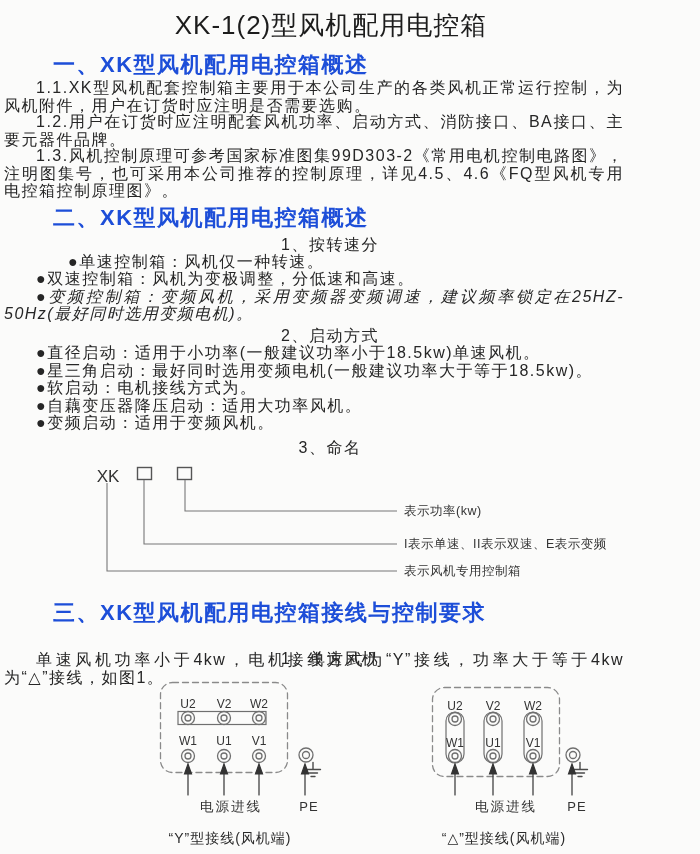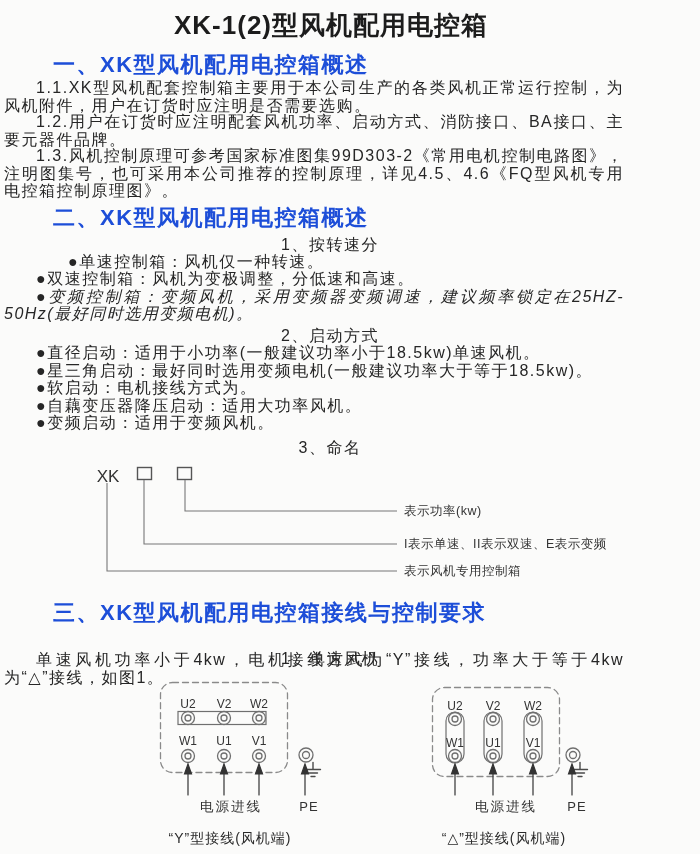--- a/index.html
+++ b/index.html
@@ -4,21 +4,21 @@
 <style>
   html,body{margin:0;padding:0;}
   body{
     width:700px;height:854px;position:relative;overflow:hidden;
     background:#fbfbfa;color:#222;
     font-family:"Liberation Sans","DejaVu Sans",sans-serif;
   }
   .abs{position:absolute;}
   .page-title{
     top:8px;left:0;width:564px;box-sizing:border-box;padding-left:98px;
-    text-align:center;font-size:26px;font-weight:bold;letter-spacing:1px;
+    text-align:center;font-size:26px;font-weight:normal;letter-spacing:1px;
     color:#1c1c1c;
   }
   .sec-heading{
     left:53px;font-size:22px;font-weight:bold;letter-spacing:1.5px;color:#1d4ed8;
     white-space:nowrap;
   }
   .para{
     left:0;width:648px;box-sizing:border-box;padding:0 24px 0 4px;
     font-size:16px;line-height:17.5px;letter-spacing:1.5px;
     text-align:justify;text-indent:32px;color:#262626;

